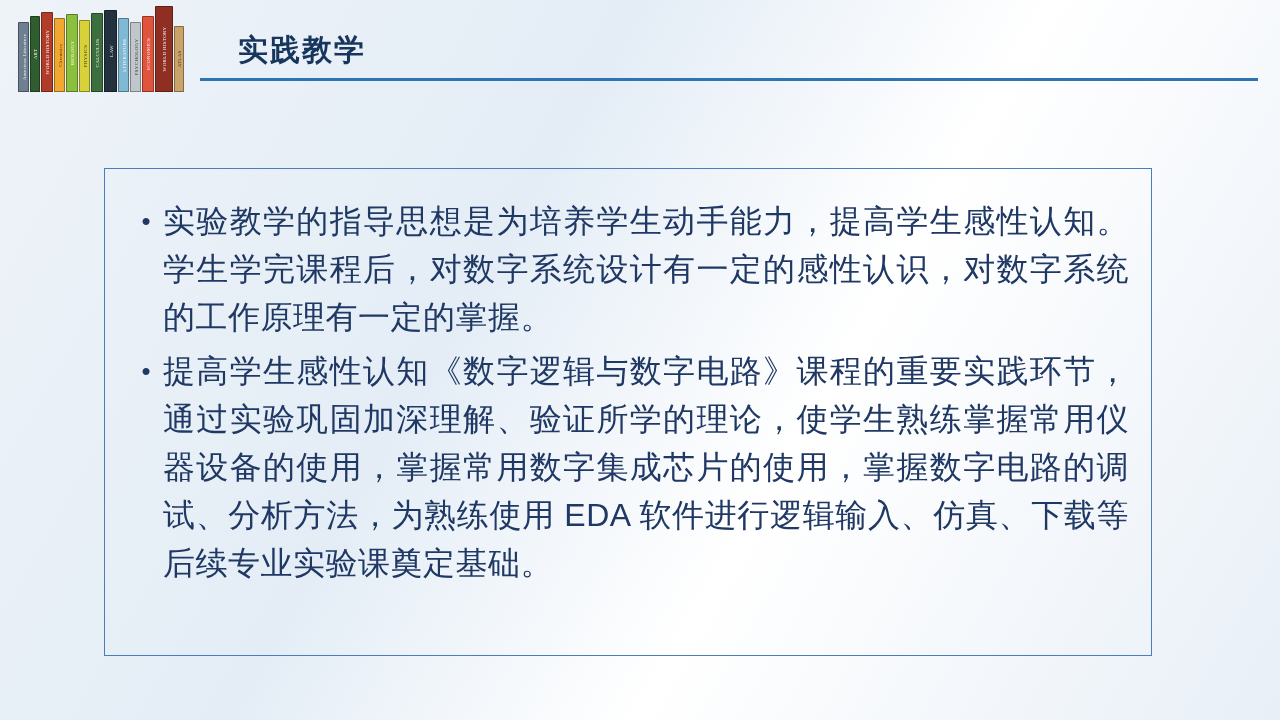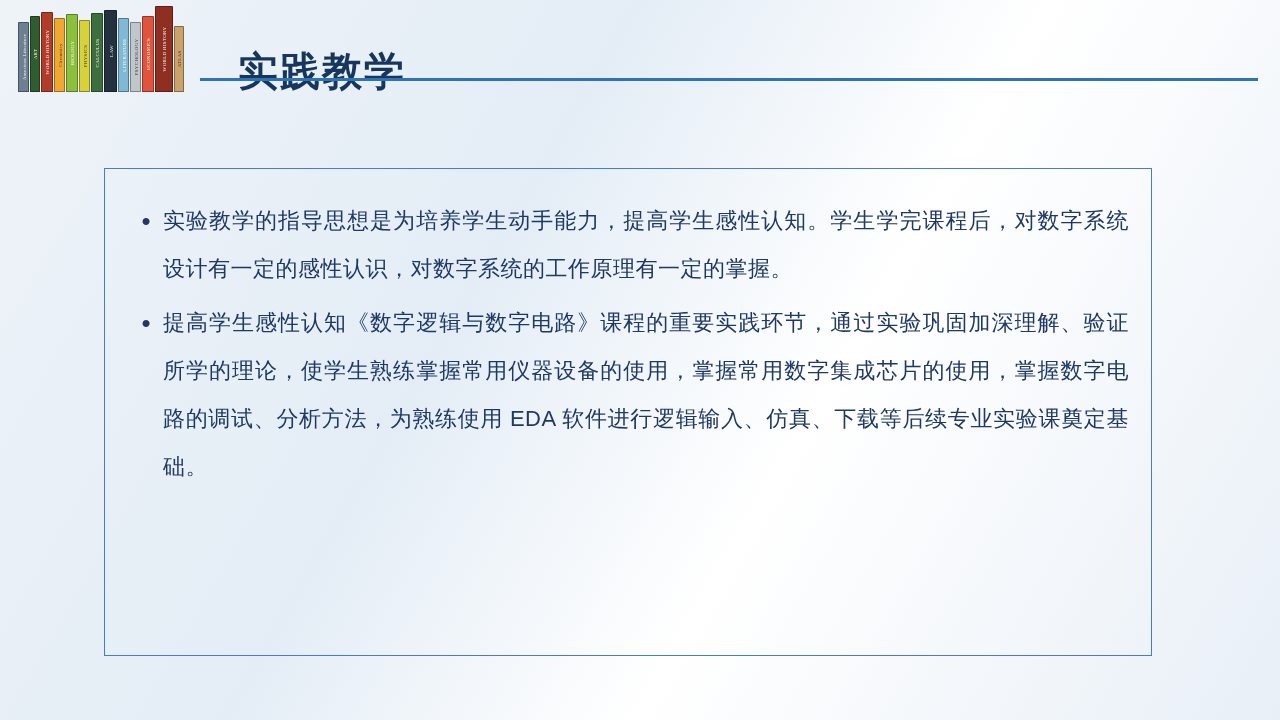--- a/index.html
+++ b/index.html
@@ -55,22 +55,22 @@
     letter-spacing: 0.3px;
     color: rgba(255,255,255,0.92);
     font-family: "Liberation Serif", serif;
   }
   .book.dark .spine-text { color: rgba(255,255,255,0.95); }
   .book.light .spine-text { color: rgba(40,30,20,0.85); }
 
   .header-title {
     position: absolute;
     left: 238px;
-    top: 44px;
-    font-size: 40px;
+    top: 30px;
+    font-size: 30px;
     font-weight: bold;
     color: #17365d;
     letter-spacing: 2px;
   }
   .header-rule {
     position: absolute;
     left: 200px;
     top: 78px;
     width: 1058px;
     height: 3px;
@@ -103,21 +103,21 @@
     width: 34px;
     flex: 0 0 34px;
     color: #1f3864;
     font-size: 26px;
     line-height: 48px;
     text-align: center;
   }
   .bullet-text {
     flex: 1 1 auto;
     color: #1f3864;
-    font-size: 22px;
+    font-size: 32px;
     line-height: 48px;
     letter-spacing: 0.5px;
     text-align: justify;
     text-justify: inter-ideograph;
     font-family: "Liberation Sans", sans-serif;
   }
 </style>
 </head>
 <body>
 

